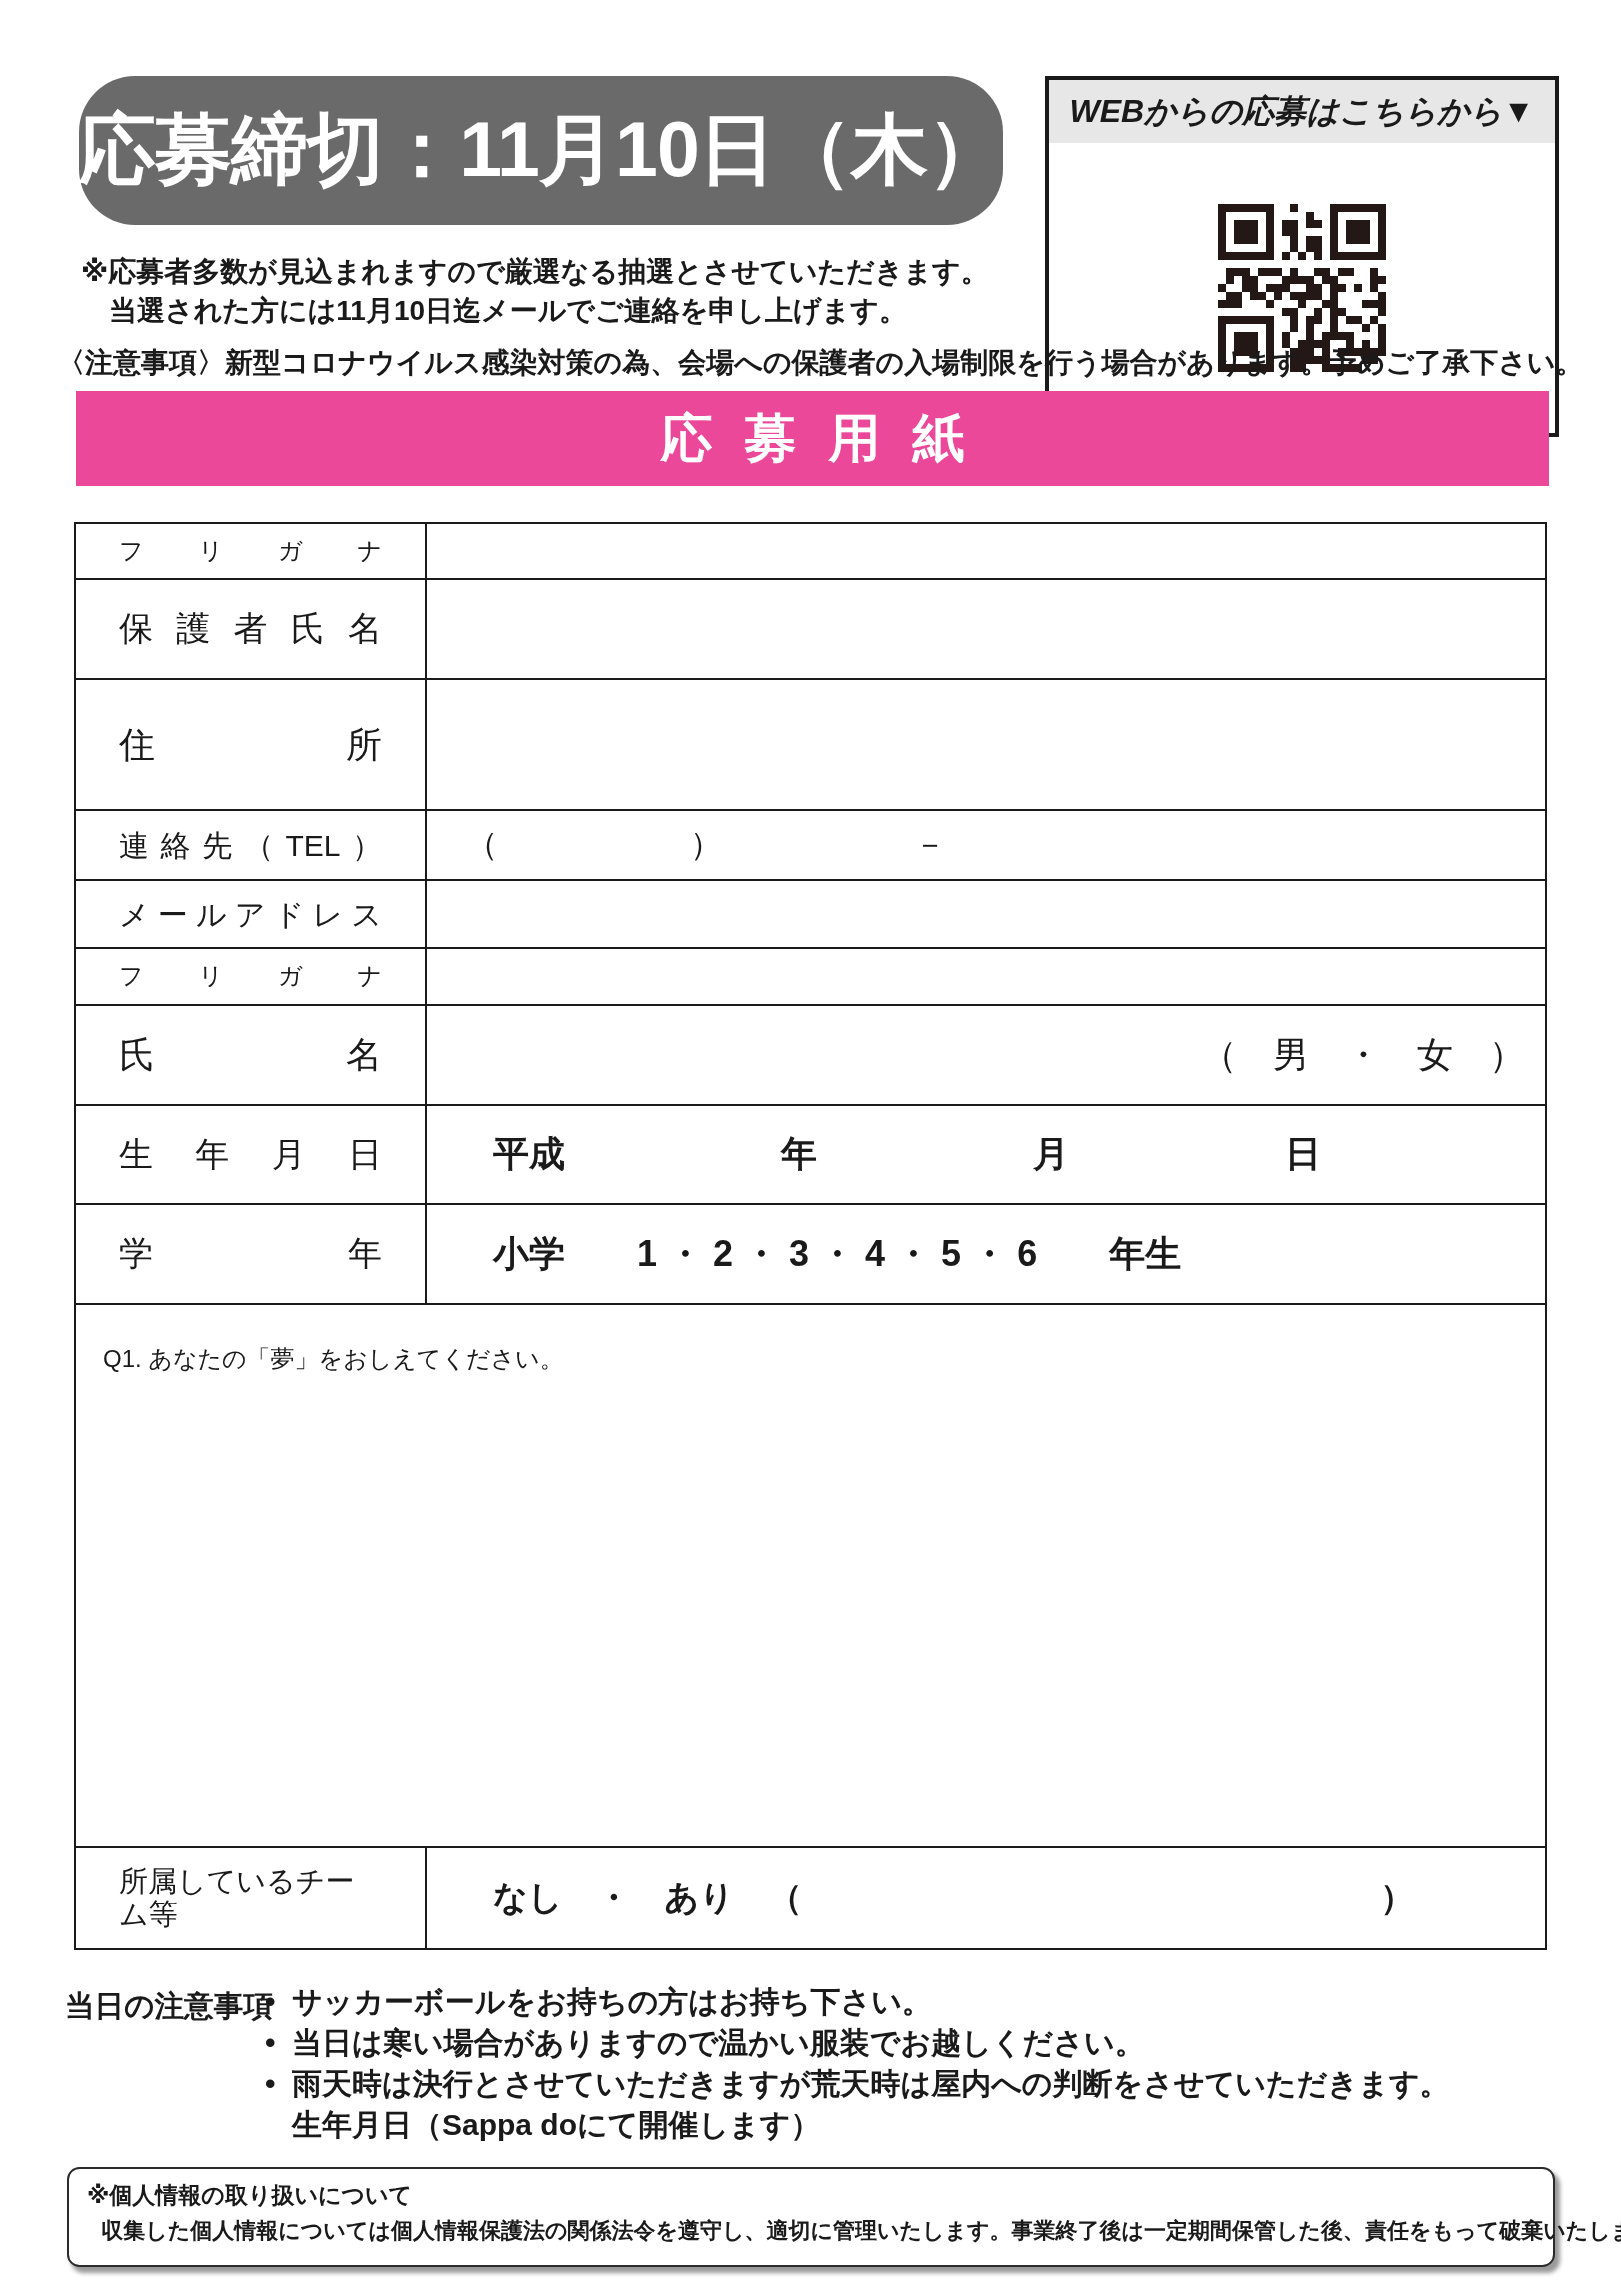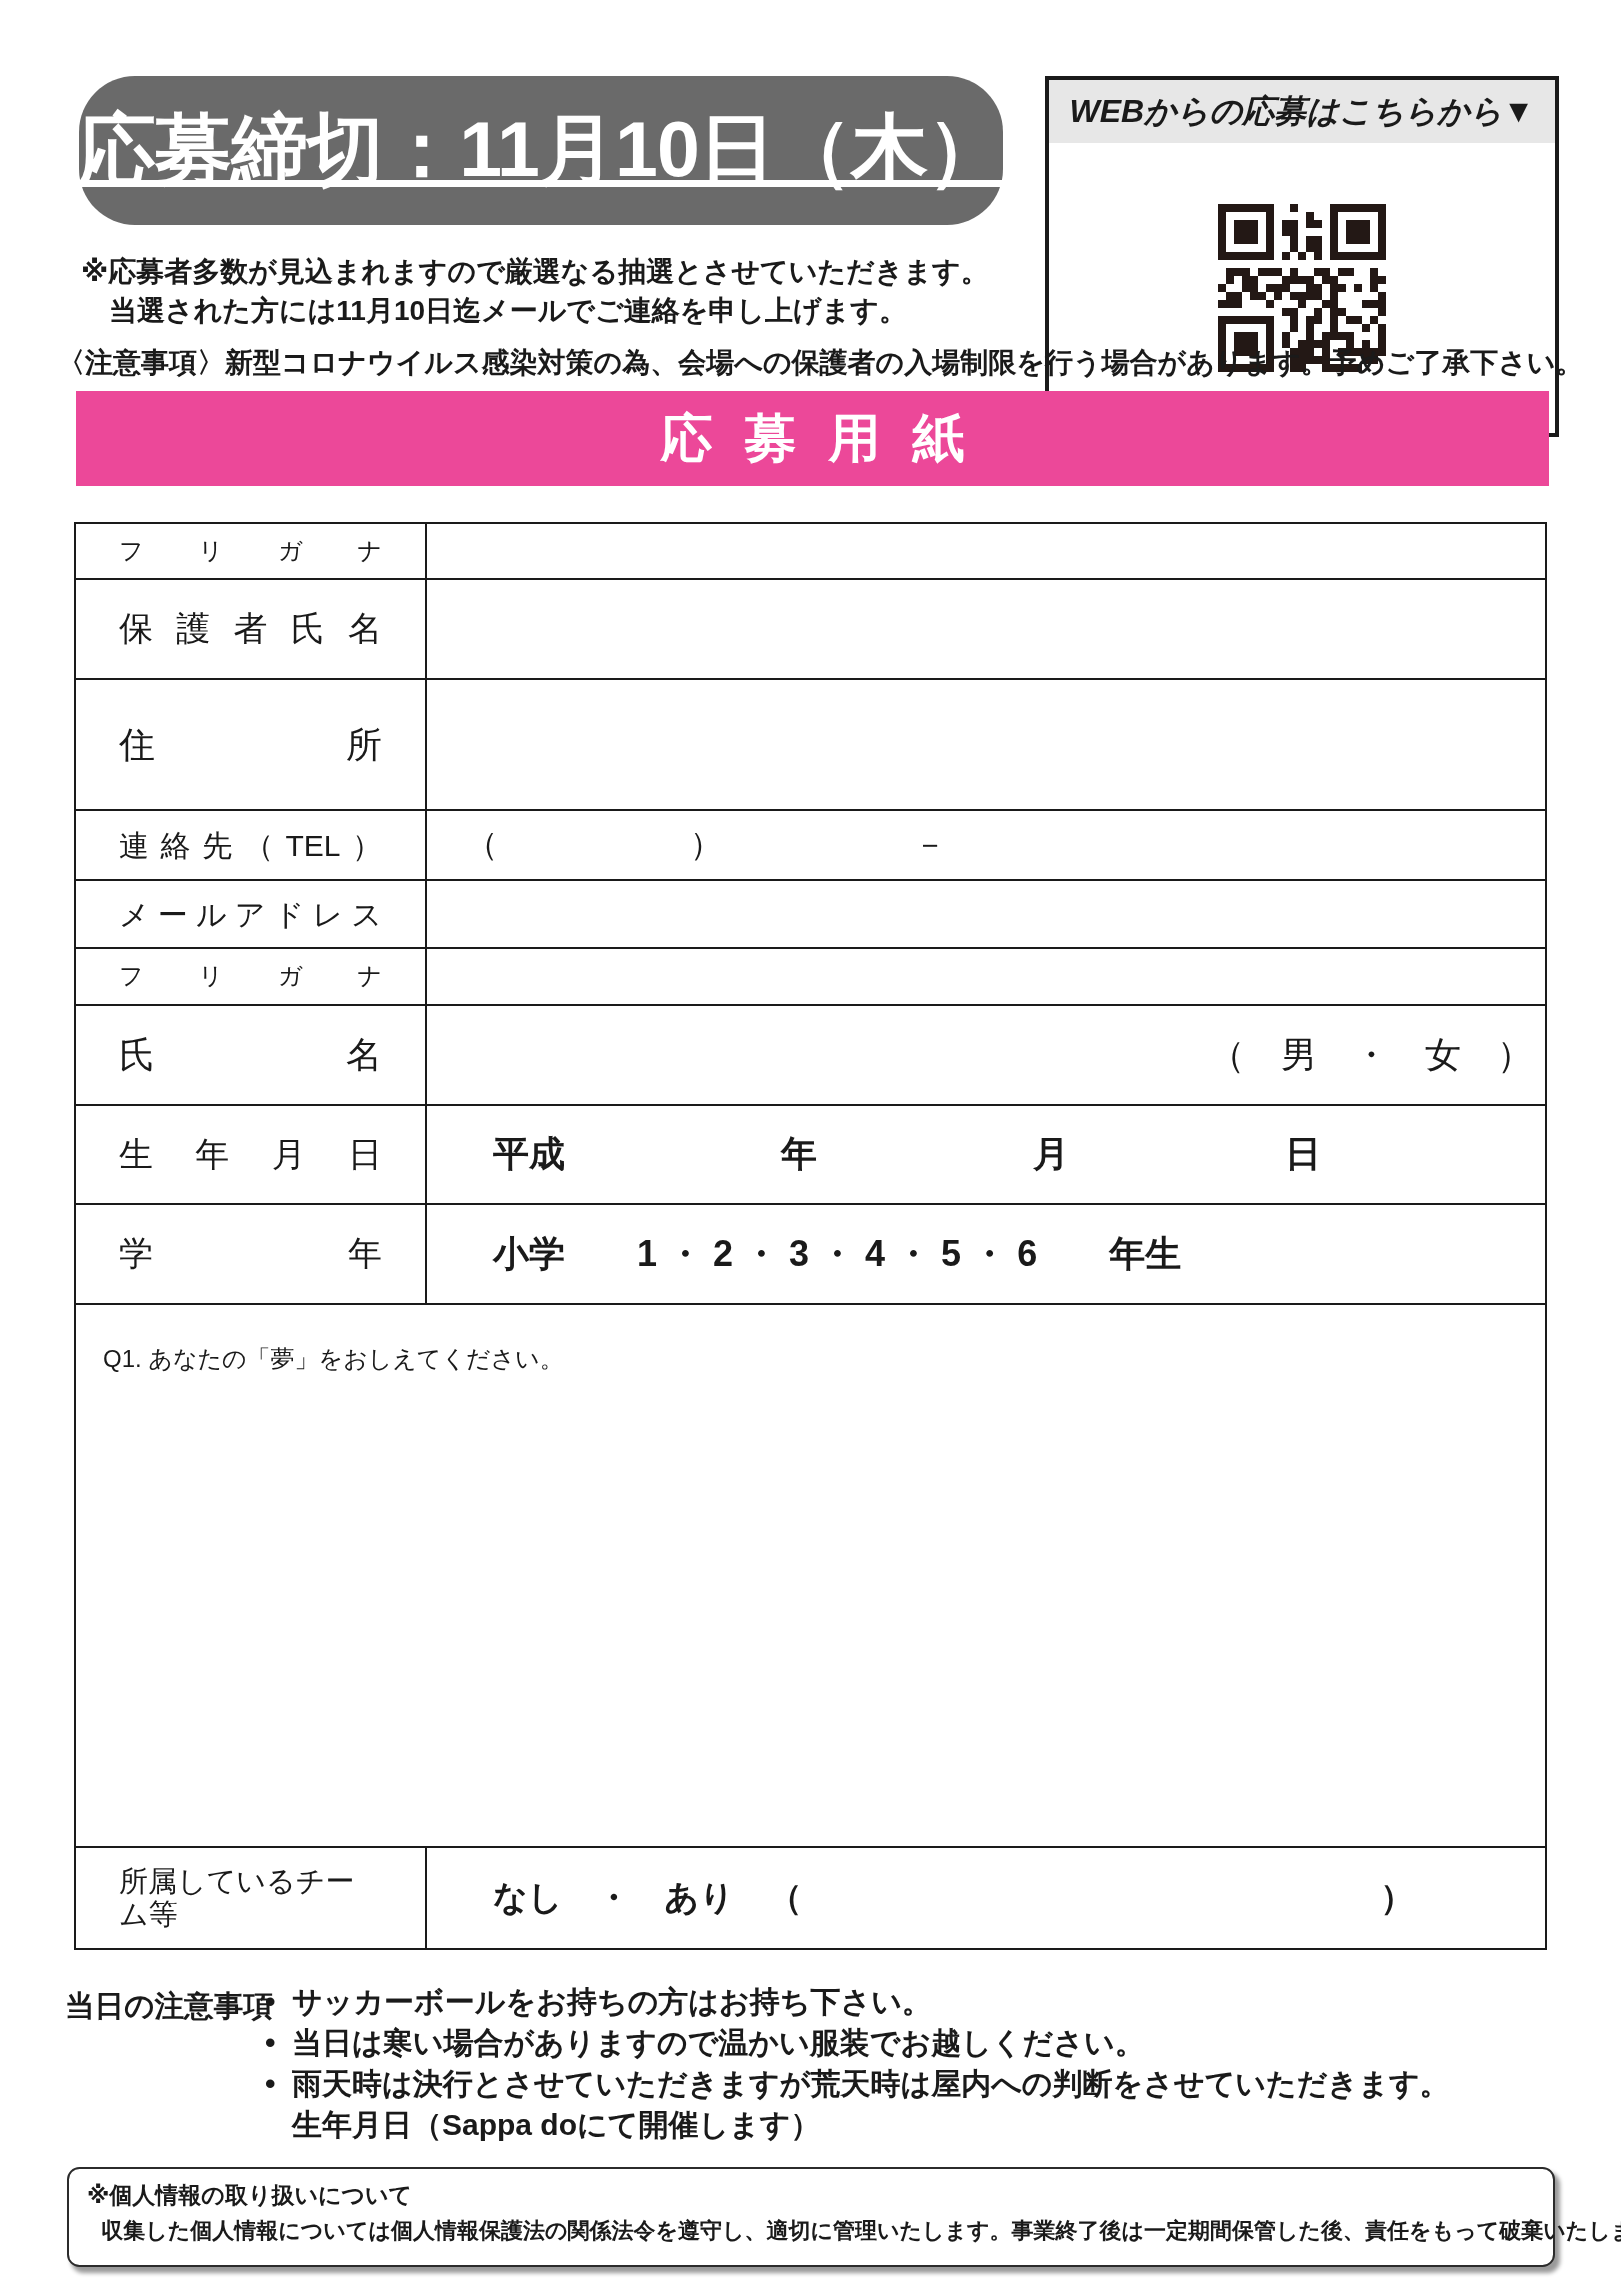--- a/index.html
+++ b/index.html
@@ -2,21 +2,21 @@
 <html style="font-size:14.3px"><head>
 <meta charset="utf-8">
 <style>
   html,body{margin:0;padding:0;background:#fff;}
   body{font-family:"Liberation Sans","DejaVu Sans",sans-serif;color:#1a1a1a;}
   .page{position:relative;width:1621px;height:2293px;background:#ffffff;overflow:hidden;}
 
   
   .banner{position:absolute;left:79px;top:76px;width:924px;height:149px;background:#6a6a6a;
           border-radius:56px;display:flex;align-items:center;justify-content:center;}
-  .banner span{color:#ffffff;font-weight:bold;font-size:77px;letter-spacing:-0.9px;white-space:nowrap;text-decoration:underline;}
+  .banner span{color:#ffffff;font-weight:bold;font-size:77px;letter-spacing:-0.9px;white-space:nowrap;}
 
   
   .webbox{position:absolute;left:1045px;top:76px;width:514px;height:361px;border:4.5px solid #1a1a1a;
           box-sizing:border-box;background:#fff;display:flex;flex-direction:column;font-style:italic;}
   .webbox-header{height:63px;background:#e7e7e7;display:flex;align-items:center;justify-content:center;
           font-size:32px;font-weight:bold;white-space:nowrap;}
   .qr-wrap{flex:1;display:flex;align-items:center;justify-content:center;}
   .qr-wrap svg{width:168px;height:168px;fill:#231815;}
 
   
@@ -35,21 +35,21 @@
   .row:last-child{border-bottom:none;}
   .lbl{width:351px;min-width:351px;border-right:2.7px solid #1a1a1a;box-sizing:border-box;
        display:flex;flex-direction:column;justify-content:center;padding:0 43px;}
   .lbl .just{width:100%;text-align:justify;text-align-last:justify;line-height:1.1;}
   .lbl .plain{width:100%;text-align:left;line-height:1.15;}
   .val{flex:1;display:flex;align-items:center;padding-left:27px;box-sizing:border-box;
        font-size:32px;white-space:pre;}
   .r1{height:56px}.r2{height:100px}.r3{height:131px}.r4{height:70px}.r5{height:68px}
   .r6{height:57px}.r7{height:100px}.r8{height:99px}.r9{height:100px}.r10{height:543px}.r11{height:100px}
   .f27{font-size:24px}.f32{font-size:29px}.f34{font-size:30px}.f38{font-size:34px}.f40{font-size:36px}
-  .val.gender{justify-content:flex-end;padding-right:12px;font-size:36px;}
+  .val.gender{justify-content:flex-end;padding-right:20px;font-size:36px;}
   .val.birth{font-size:36px;font-weight:bold;padding-left:54px;}
   .val.grade{font-size:36px;font-weight:bold;padding-left:54px;}
   .val.team{font-size:34px;font-weight:bold;padding-left:54px;}
   .q1cell{flex:1;padding:38px 27px;font-size:24px;box-sizing:border-box;}
 
   
   .day-label{position:absolute;left:65px;top:1986px;font-size:29.6px;font-weight:bold;white-space:nowrap;}
   .bullets{position:absolute;left:265px;top:1981px;width:1317px;}
   .bullet-line{display:flex;font-size:30px;font-weight:600;line-height:41px;white-space:nowrap;}
   .bullet-line .dot{width:27px;min-width:27px;}

